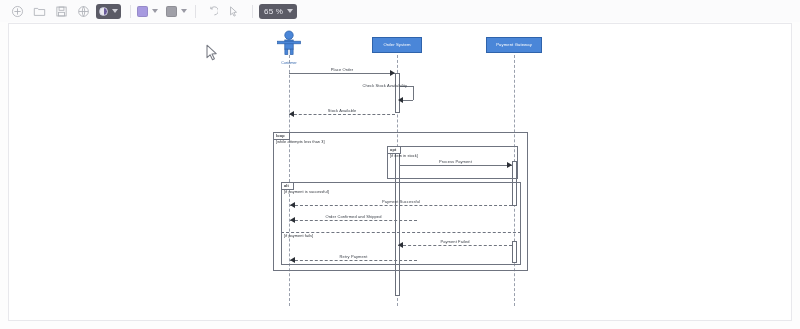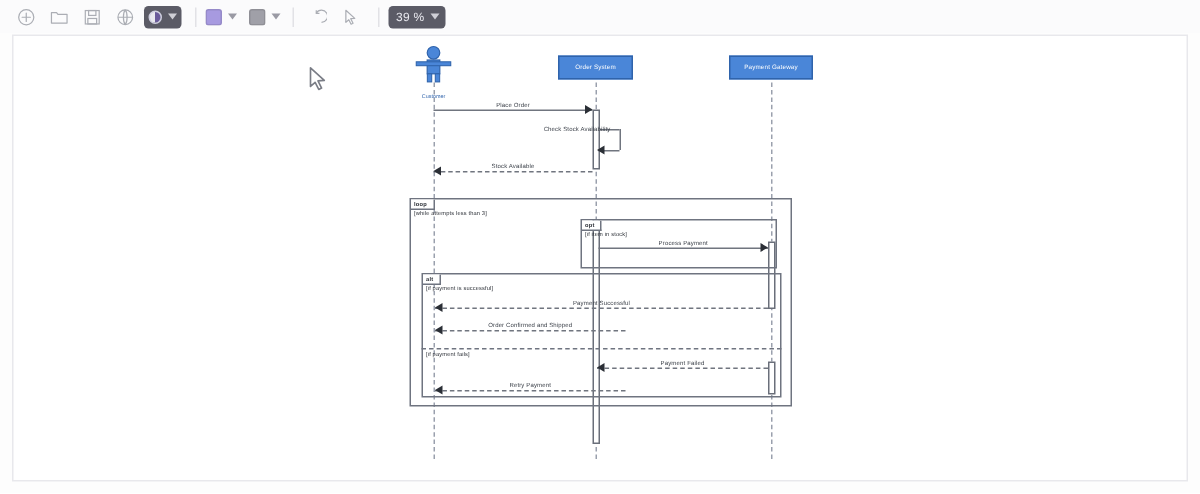--- a/index.html
+++ b/index.html
@@ -274,21 +274,21 @@
     </div>
     <div class="tb-btn">
       <svg class="ic" width="13" height="13" viewBox="0 0 16 16">
         <path d="M4.4 2.3l7.3 6.6-3.3.3 1.9 3.7-1.6.8-1.9-3.7-2.4 2.2z" fill="none" stroke="#6a6f7a" stroke-width="1" stroke-linejoin="round"></path>
       </svg>
     </div>
 
     <div class="tb-sep"></div>
 
     <div class="zoom-combo">
-      <span>39 %</span>
+      <span>65 %</span>
       <span class="caret"></span>
     </div>
   </div>
 
   <div id="canvas">
     <div id="diagram">
         <div class="lifeline" style="left: 280px; top: 31px; height: 251px;"></div>
         <div class="lifeline" style="left: 388px; top: 31px; height: 251px;"></div>
         <div class="lifeline" style="left: 505px; top: 31px; height: 251px;"></div>
         <div class="actor-wrap" style="left: 263px; top: 6px;"><svg width="34" height="26" viewBox="0 0 34 26">

